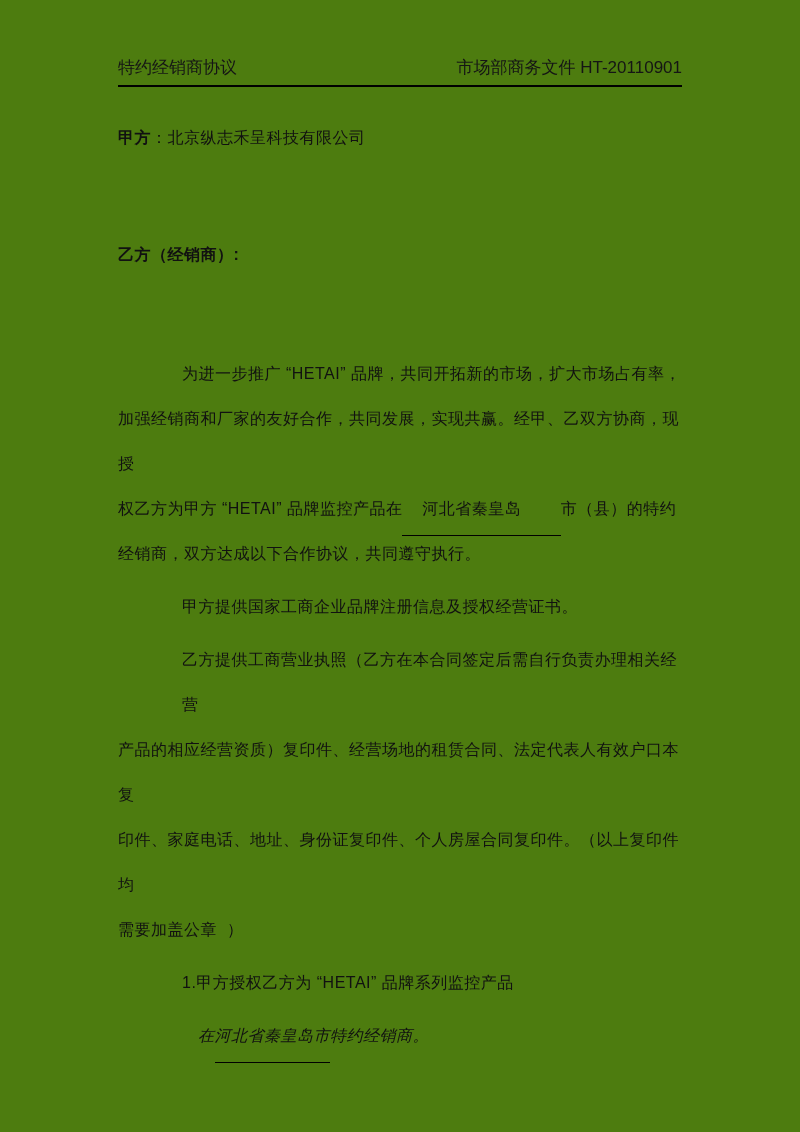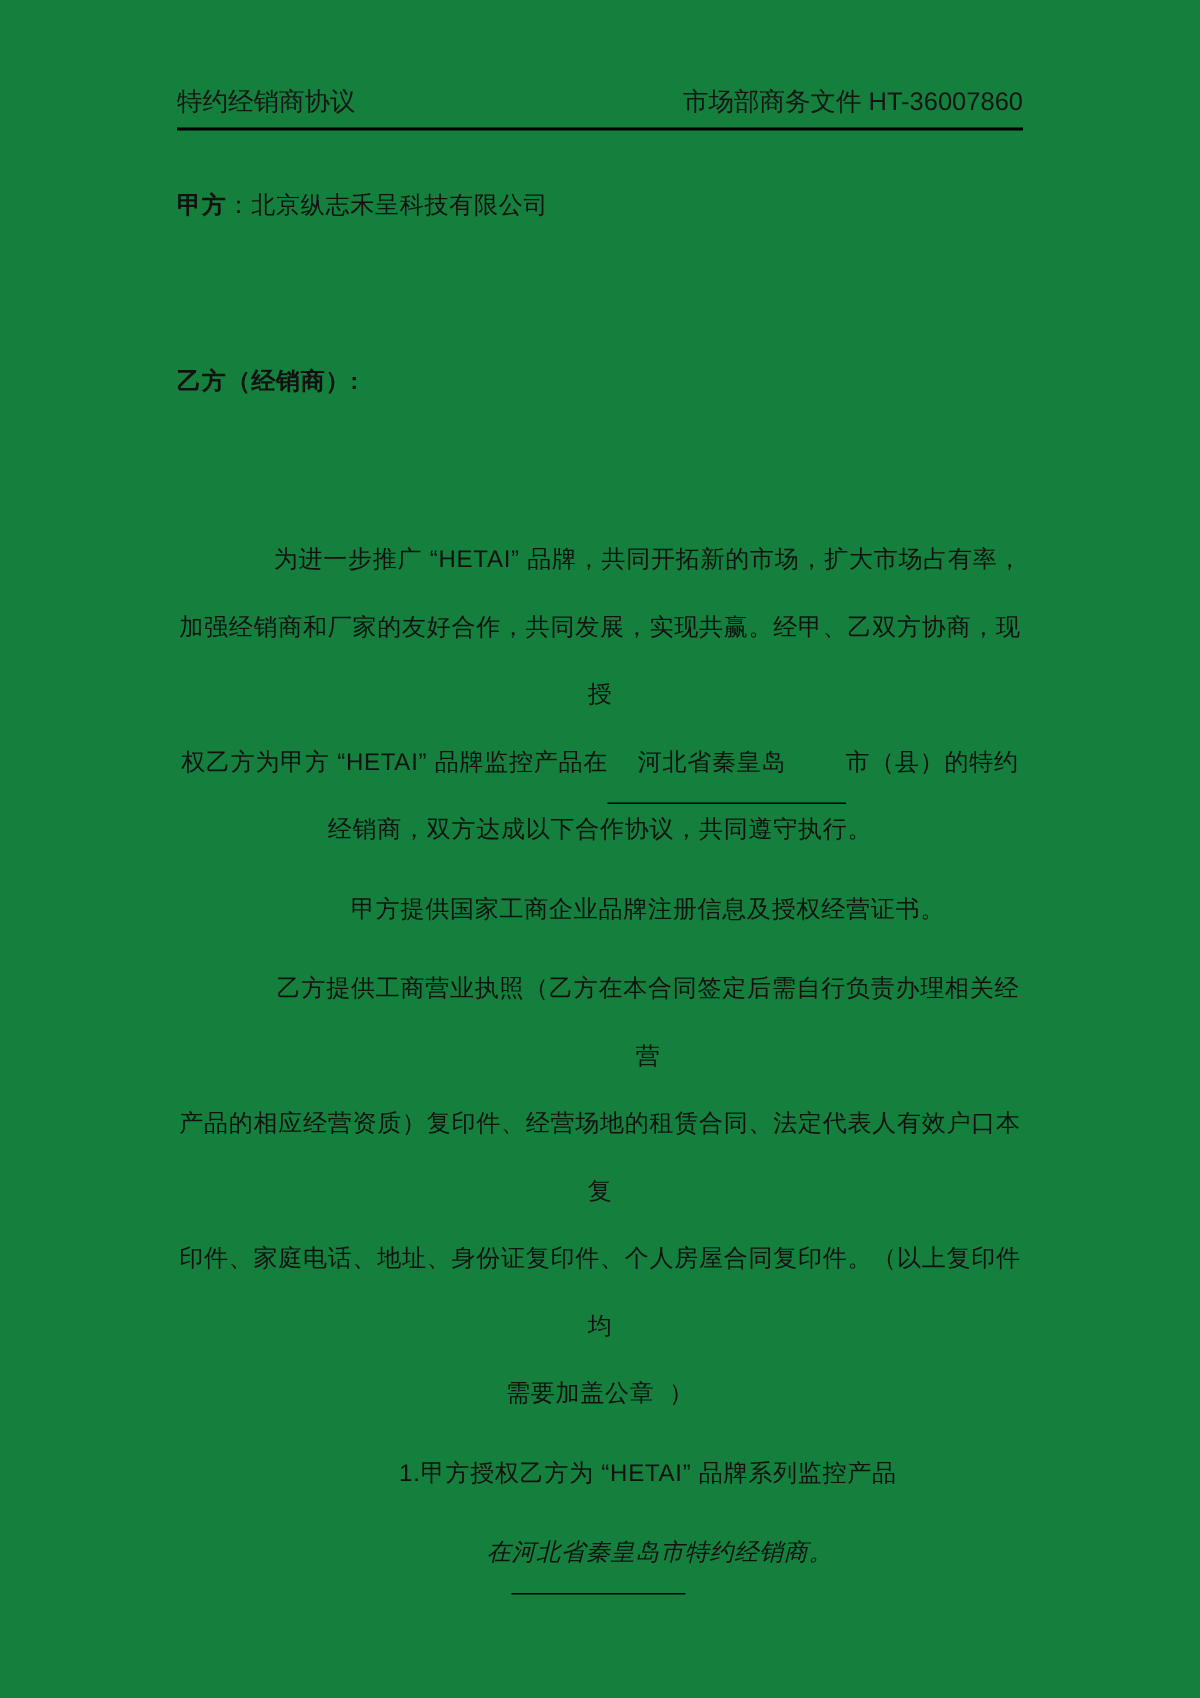--- a/index.html
+++ b/index.html
@@ -1,53 +1,53 @@
 <!DOCTYPE html>
 <html><head>
 <meta charset="utf-8">
 <style>
   html,body{margin:0;padding:0;background:#ffffff;}
   .page{
     position:relative;
     width:800px;height:1132px;
-    background:#15803d;
+    background:#4d7c0f;
     color:#111111;
     font-family:"Liberation Sans","DejaVu Sans",sans-serif;
     overflow:hidden;
   }
   .hf{
     display:flex;justify-content:space-between;align-items:flex-end;
     margin:0 118px;
     font-size:17px;line-height:20px;
     border-bottom:2px solid #000;
     color:#151515;
   }
   .header{padding-top:58px;padding-bottom:7px;}
   .party{margin:0 118px;font-size:16px;line-height:22px;}
   .party-a{margin-top:28px;}
   .party-b{margin-top:72px;}
   #body{margin-top:74px;}
-  .para{margin:0 118px;text-align:center;}
+  .para{margin:0 118px;}
   .para + .para{margin-top:8px;}
   .line{
     font-size:16px;line-height:45px;
     white-space:pre-wrap;
     letter-spacing:0.5px;
   }
   .b{font-weight:bold;margin-top:44px;}
   .u{border-bottom:1px solid #000;padding-bottom:18px;}
 </style>
 </head>
 <body>
 
 <div class="page">
 
   <div class="hf header">
     <span>特约经销商协议</span>
-    <span>市场部商务文件 HT-36007860</span>
+    <span>市场部商务文件 HT-20110901</span>
   </div>
 
   <div class="party party-a line"><span class="b">甲方</span><span>：北京纵志禾呈科技有限公司</span></div>
   <div class="party party-b line"><span class="b">乙方（经销商）:</span></div>
 
   <div id="body">
       <div class="para">
         <div class="line" style="padding-left: 64px;"><span>为进一步推广 “HETAI” 品牌，共同开拓新的市场，扩大市场占有率，</span></div>
         <div class="line"><span>加强经销商和厂家的友好合作，共同发展，实现共赢。经甲、乙双方协商，现授</span></div>
         <div class="line"><span>权乙方为甲方 “HETAI” 品牌监控产品在</span><span class="u">&nbsp;&nbsp;&nbsp;&nbsp;河北省秦皇岛&nbsp;&nbsp;&nbsp;&nbsp;&nbsp;&nbsp;&nbsp;&nbsp;</span><span>市（县）的特约</span></div>

